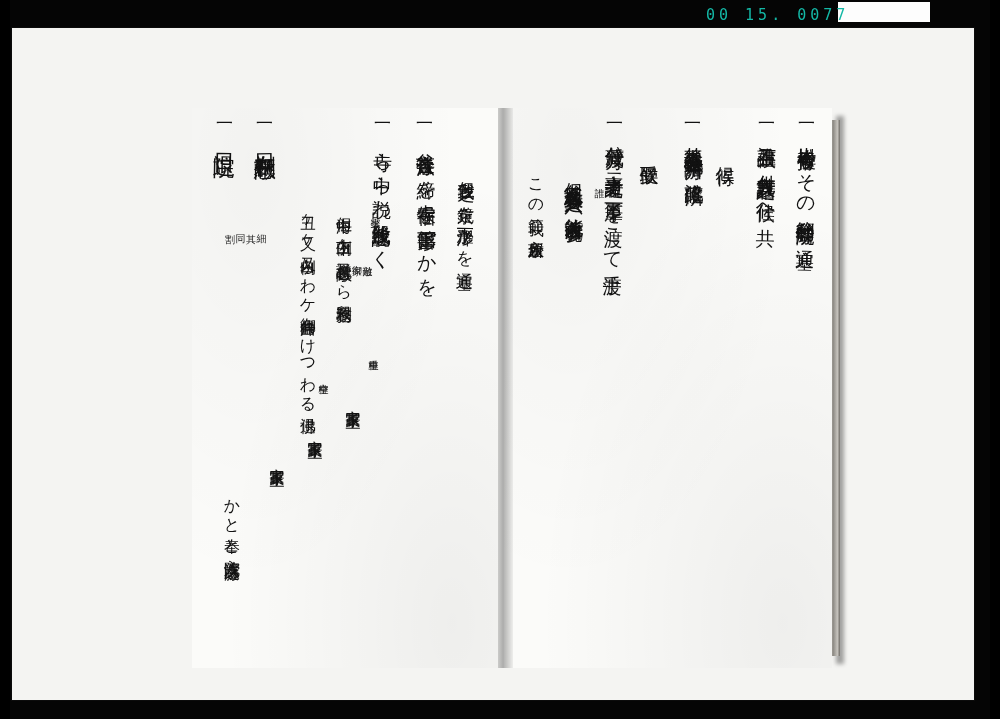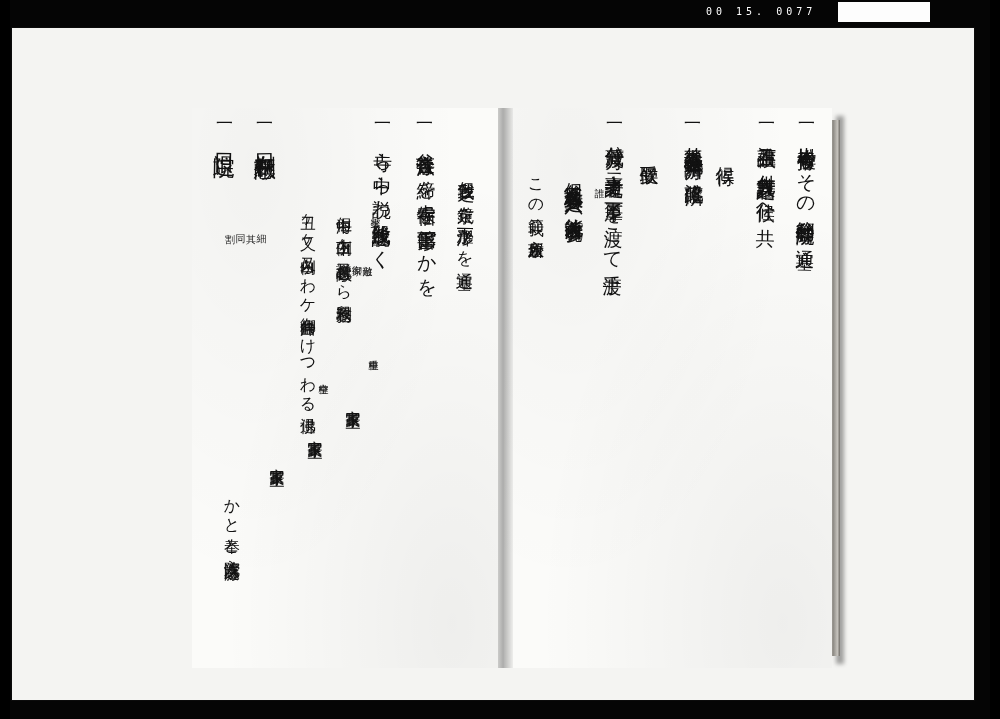--- a/index.html
+++ b/index.html
@@ -33,23 +33,23 @@
     width: 10px; height: 719px;
     background: #000;
   }
 
   
   .frame-counter {
     position: absolute;
     top: 6px;
     left: 706px;
     font-family: "DejaVu Sans Mono", monospace;
-    font-size: 10px;
+    font-size: 15px;
     letter-spacing: 4px;
-    color: #ffffff;
+    color: #14b8a6;
     white-space: nowrap;
   }
   .counter-block {
     position: absolute;
     top: 2px;
     left: 838px;
     width: 92px;
     height: 20px;
     background: #fdfdfd;
   }

